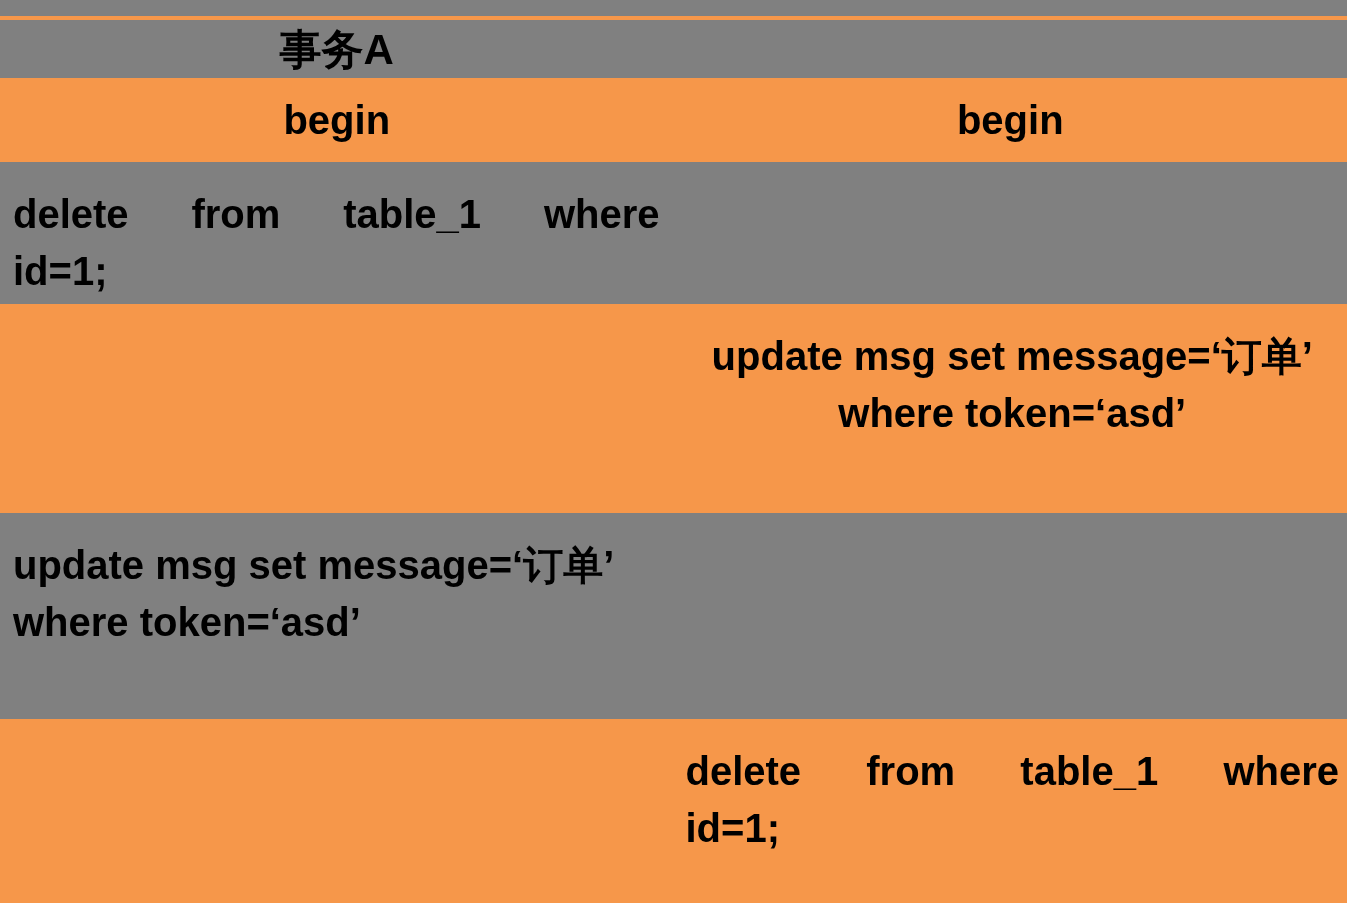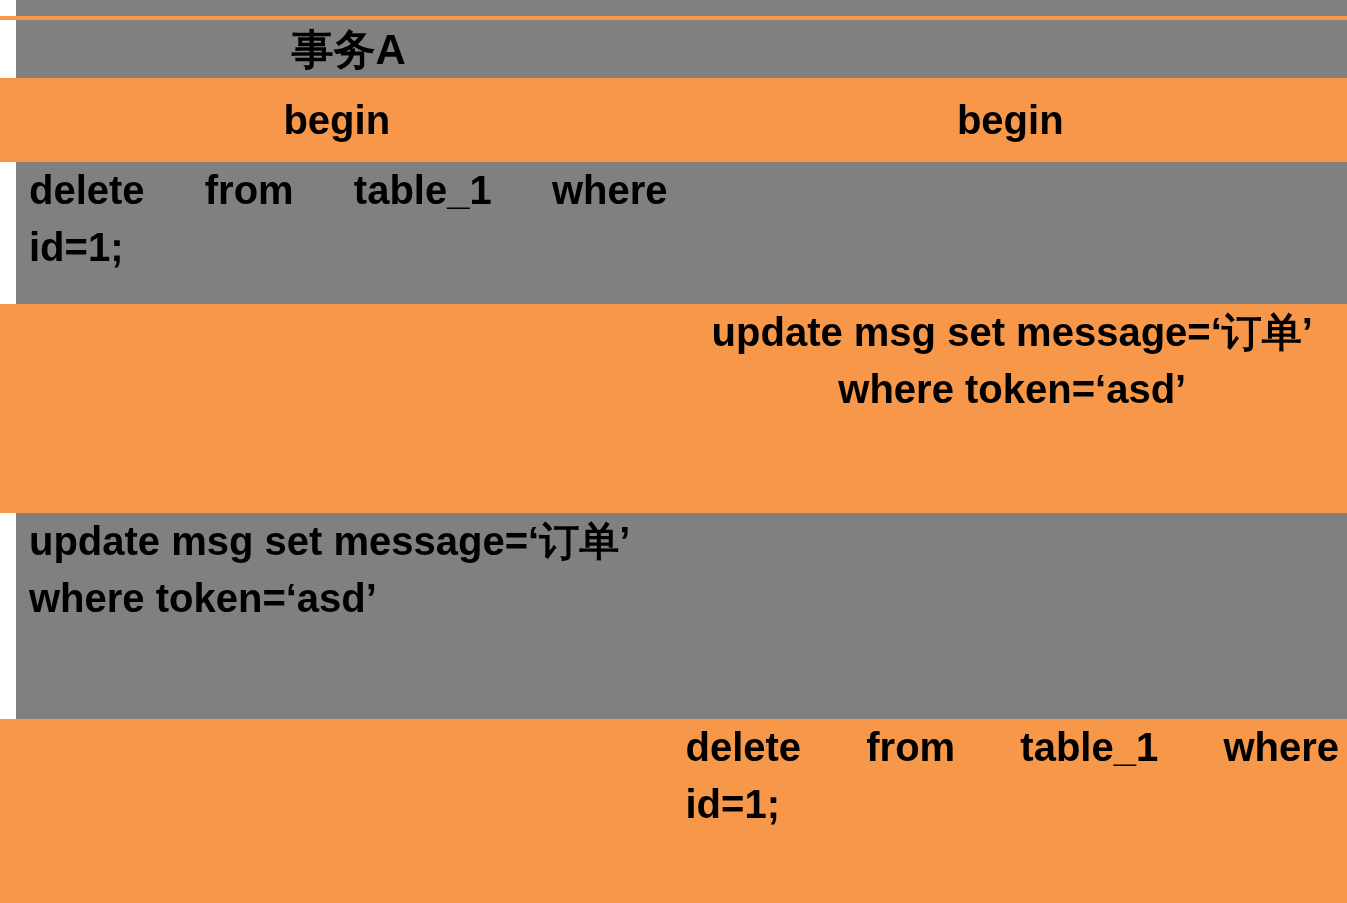--- a/index.html
+++ b/index.html
@@ -14,21 +14,21 @@
     color:var(--text);
     background:#fff;
   }
   .stage{
     width:1347px;
     height:903px;
     display:flex;
     flex-direction:column;
     overflow:hidden;
   }
-  .bg-gray{background:var(--gray);margin-left:16px;}
+  .bg-gray{background:var(--gray);}
   .bg-orange{background:var(--orange);justify-content:center;}
   .top-strip{height:16px;flex:none;}
   .top-border{height:4px;flex:none;}
   .row{display:flex;flex:none;}
   .row-header{height:58px;}
   .row-begin{height:84px;}
   .row-delete-a{height:142px;}
   .row-update-b{height:209px;}
   .row-update-a{height:206px;}
   .row-delete-b{flex:1 1 auto;}
@@ -40,21 +40,21 @@
   }
   .cell-center{
     display:flex;
     align-items:center;
     justify-content:center;
   }
   .header-cell{
     font-size:42px;
   }
   .cell-body{
-    padding-top:0;
+    padding-top:24px;
   }
   .cell-body.col-a{
     padding-left:13px;
     padding-right:14px;
   }
   .cell-body.col-b{
     padding-left:12px;
     padding-right:8px;
   }
   .line-justify{

